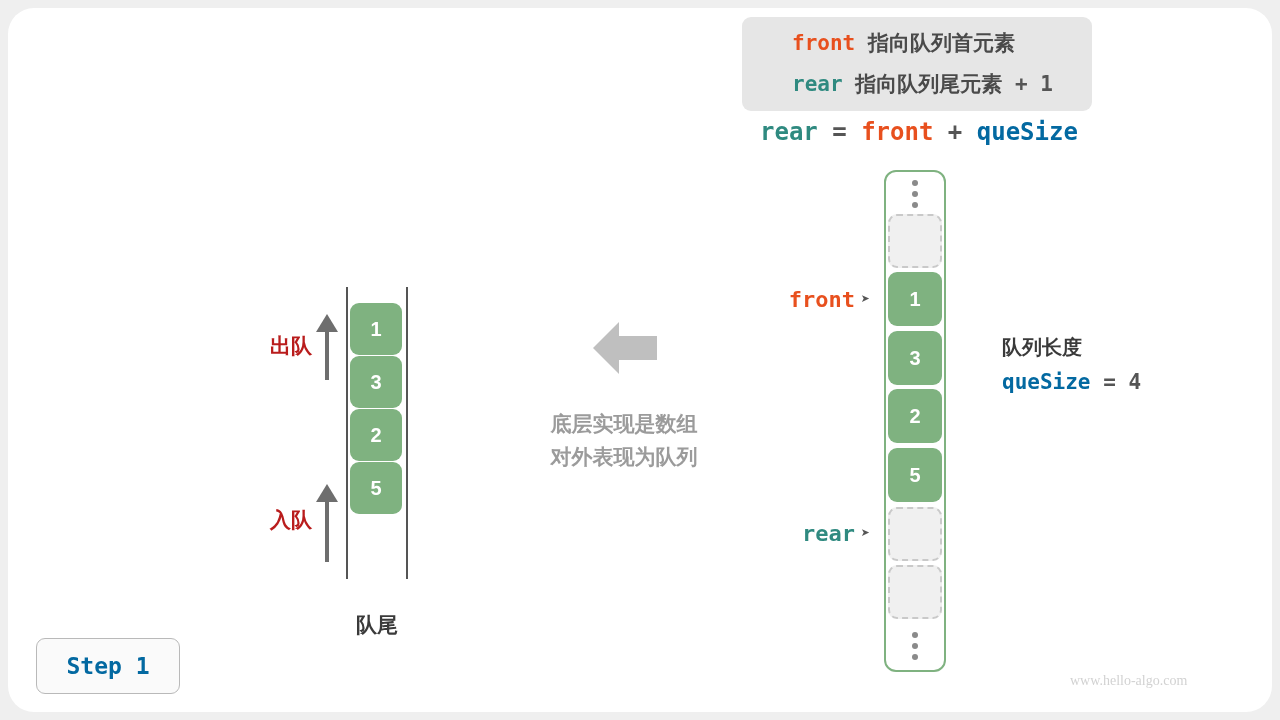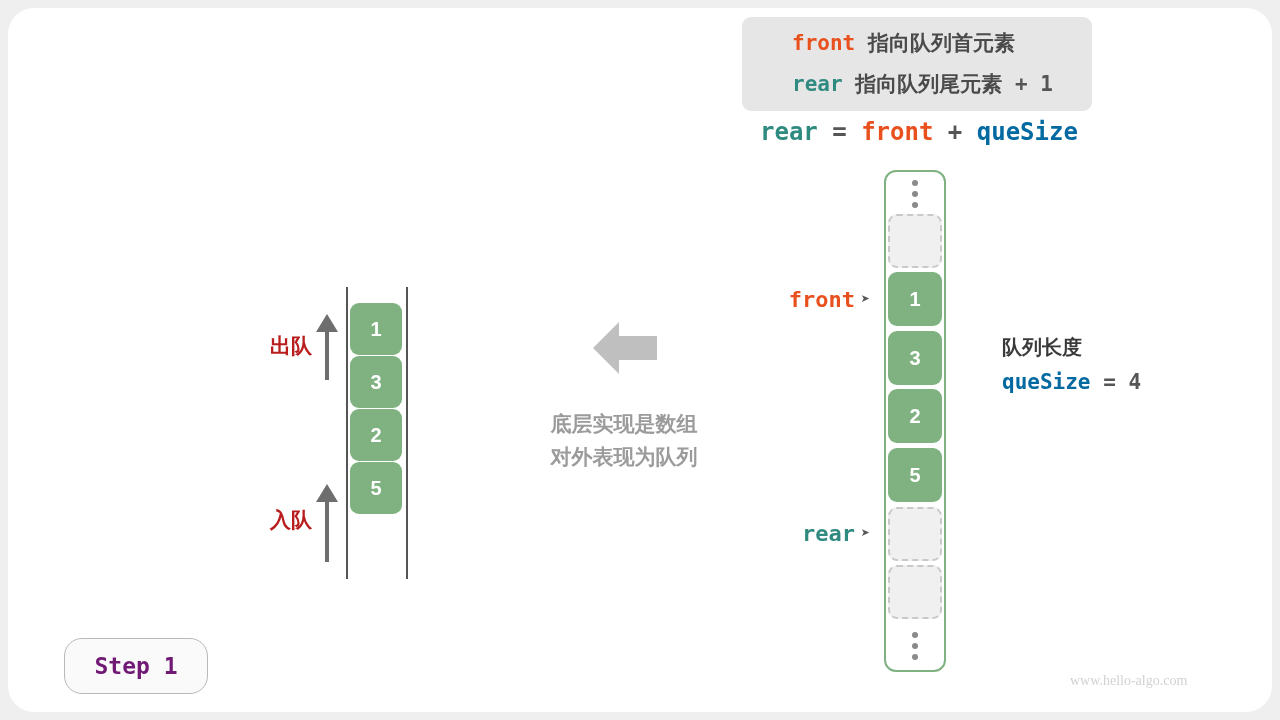--- a/index.html
+++ b/index.html
@@ -219,31 +219,30 @@
   }
 
   
   .step-badge {
     position: absolute;
     left: 36px;
     top: 638px;
     width: 144px;
     height: 56px;
     border: 1px solid #b9b9b9;
-    border-radius: 18px;
+    border-radius: 9px;
     background: #fafafa;
     display: flex;
     align-items: center;
     justify-content: center;
     font-family: "DejaVu Sans Mono", monospace;
     font-size: 23px;
     font-weight: bold;
-    color: #701a75;
+    color: #0369a1;
     box-sizing: border-box;
-    margin-left: 28px;
   }
 
   .watermark {
     position: absolute;
     left: 1070px;
     top: 673px;
     font-family: Liberation Serif, serif;
     font-size: 14px;
     color: #d2d2d2;
     white-space: nowrap;
@@ -269,20 +268,21 @@
   </div>
 
   <div class="formula">
     <span class="c-rear">rear</span>
     <span>=</span>
     <span class="c-front">front</span>
     <span>+</span>
     <span class="c-size">queSize</span>
   </div>
 
+  <div class="q-label" id="q-tail-label">队尾</div>
 
   <div class="rail" id="rail-left"></div>
   <div class="rail" id="rail-right"></div>
 
   <div class="qcell" style="top:303px">1</div>
   <div class="qcell" style="top:356px">3</div>
   <div class="qcell" style="top:409px">2</div>
   <div class="qcell" style="top:462px">5</div>
 
   <svg class="arrow-up" style="left:314px; top:314px;" width="26" height="66" viewBox="0 0 26 66">

